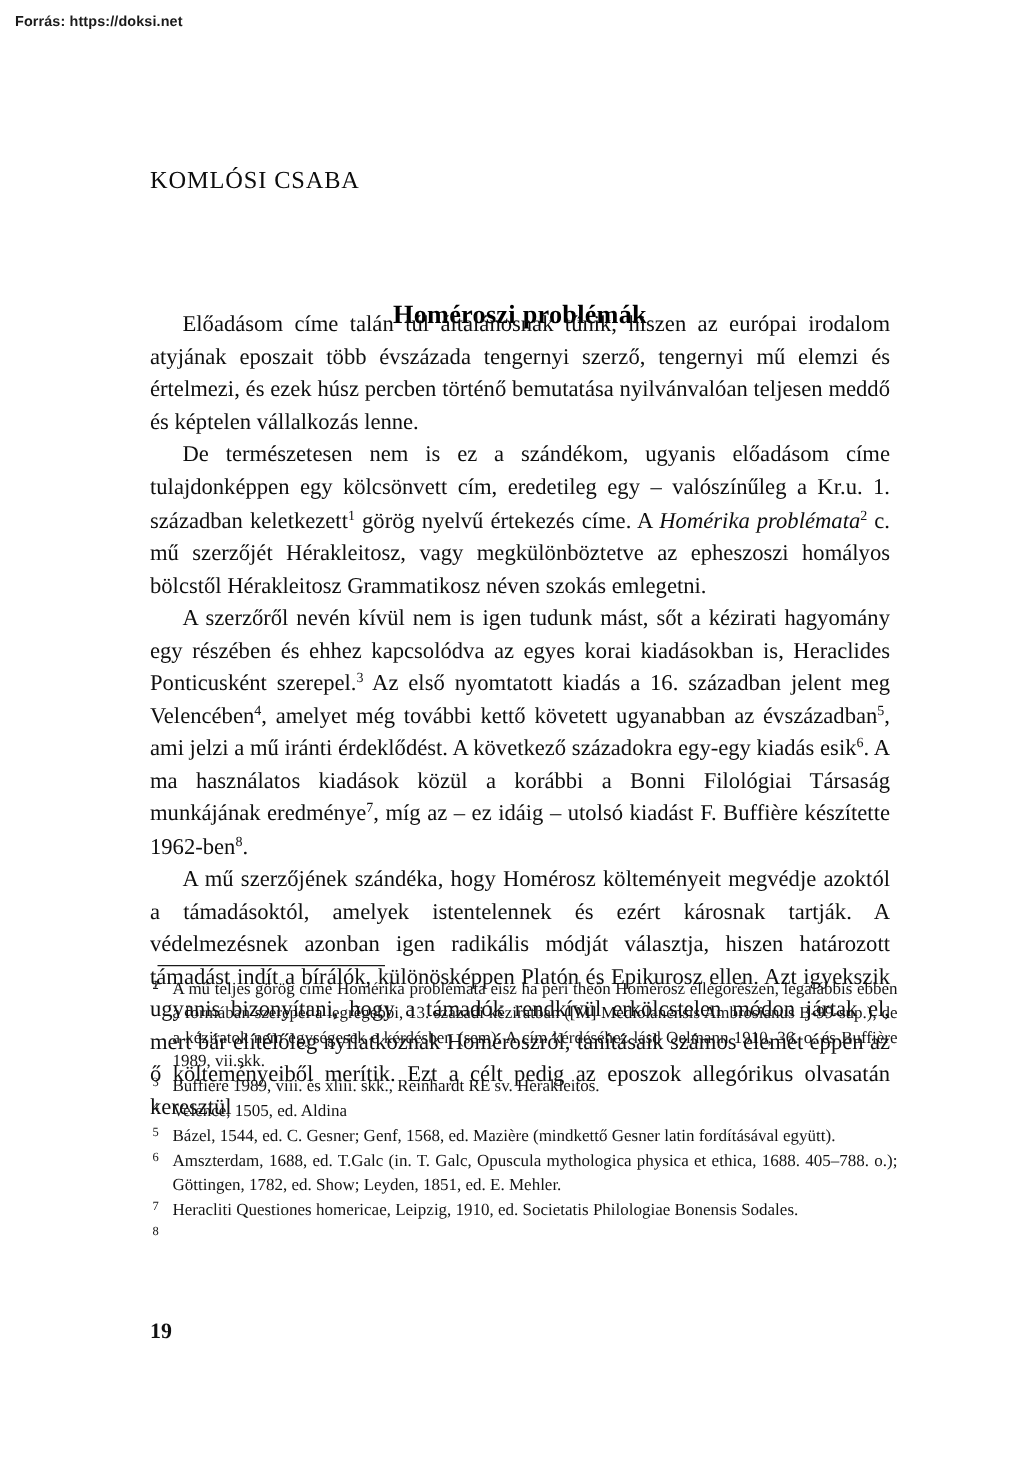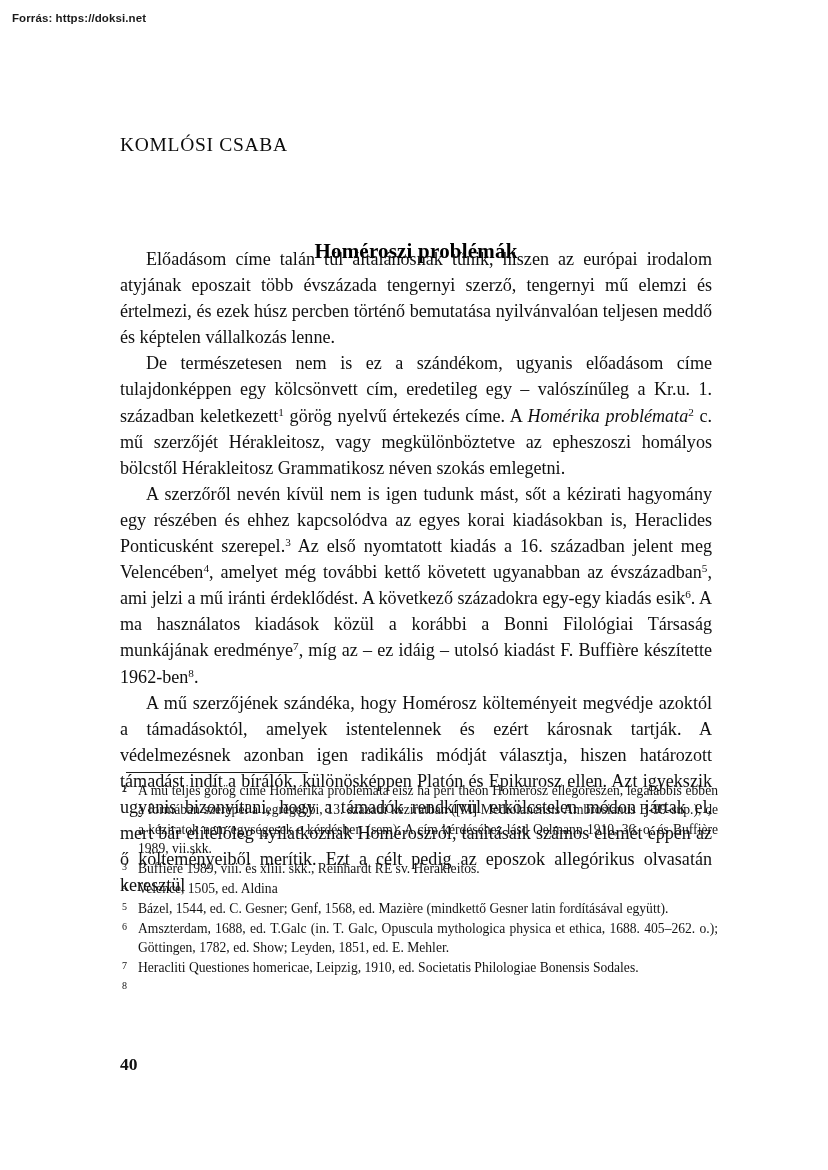--- a/index.html
+++ b/index.html
@@ -157,21 +157,21 @@
     </div>
 
   <div class="footnote-zone">
     <hr class="footnote-rule">
     <div class="footnote-list">
         <div class="footnote"><span class="fn-marker">1</span></div>
         <div class="footnote"><span class="fn-marker">2</span><span><span>A mű teljes görög címe Homérika problémata eisz ha peri theón Homérosz éllégorészen, legalábbis ebben a formában szerepel a legrégebbi, 13. századi kéziratban ([M] Mediolanensis Ambrosianus B-99-sup.), de a kéziratok nem egységesek e kérdésben (sem). A cím kérdéséhez lásd Oelmann 1910, 36. o. és Buffière 1989, vii.skk.</span></span></div>
         <div class="footnote"><span class="fn-marker">3</span><span><span>Buffière 1989, viii. és xliii. skk., Reinhardt RE sv. Herakleitos.</span></span></div>
         <div class="footnote"><span class="fn-marker">4</span><span><span>Velence, 1505, ed. Aldina</span></span></div>
         <div class="footnote"><span class="fn-marker">5</span><span><span>Bázel, 1544, ed. C. Gesner; Genf, 1568, ed. Mazière (mindkettő Gesner latin fordításával együtt).</span></span></div>
-        <div class="footnote"><span class="fn-marker">6</span><span><span>Amszterdam, 1688, ed. T.Galc (in. T. Galc, Opuscula mythologica physica et ethica, 1688. 405–262. o.); Göttingen, 1782, ed. Show; Leyden, 1851, ed. E. Mehler.</span></span></div>
+        <div class="footnote"><span class="fn-marker">6</span><span><span>Amszterdam, 1688, ed. T.Galc (in. T. Galc, Opuscula mythologica physica et ethica, 1688. 405–788. o.); Göttingen, 1782, ed. Show; Leyden, 1851, ed. E. Mehler.</span></span></div>
         <div class="footnote"><span class="fn-marker">7</span><span><span>Heracliti Questiones homericae, Leipzig, 1910, ed. Societatis Philologiae Bonensis Sodales.</span></span></div>
         <div class="footnote"><span class="fn-marker">8</span></div>
       </div>
   </div>
 
-  <div class="folio">40</div>
+  <div class="folio">19</div>
 
 </div>
 
 </body></html>

